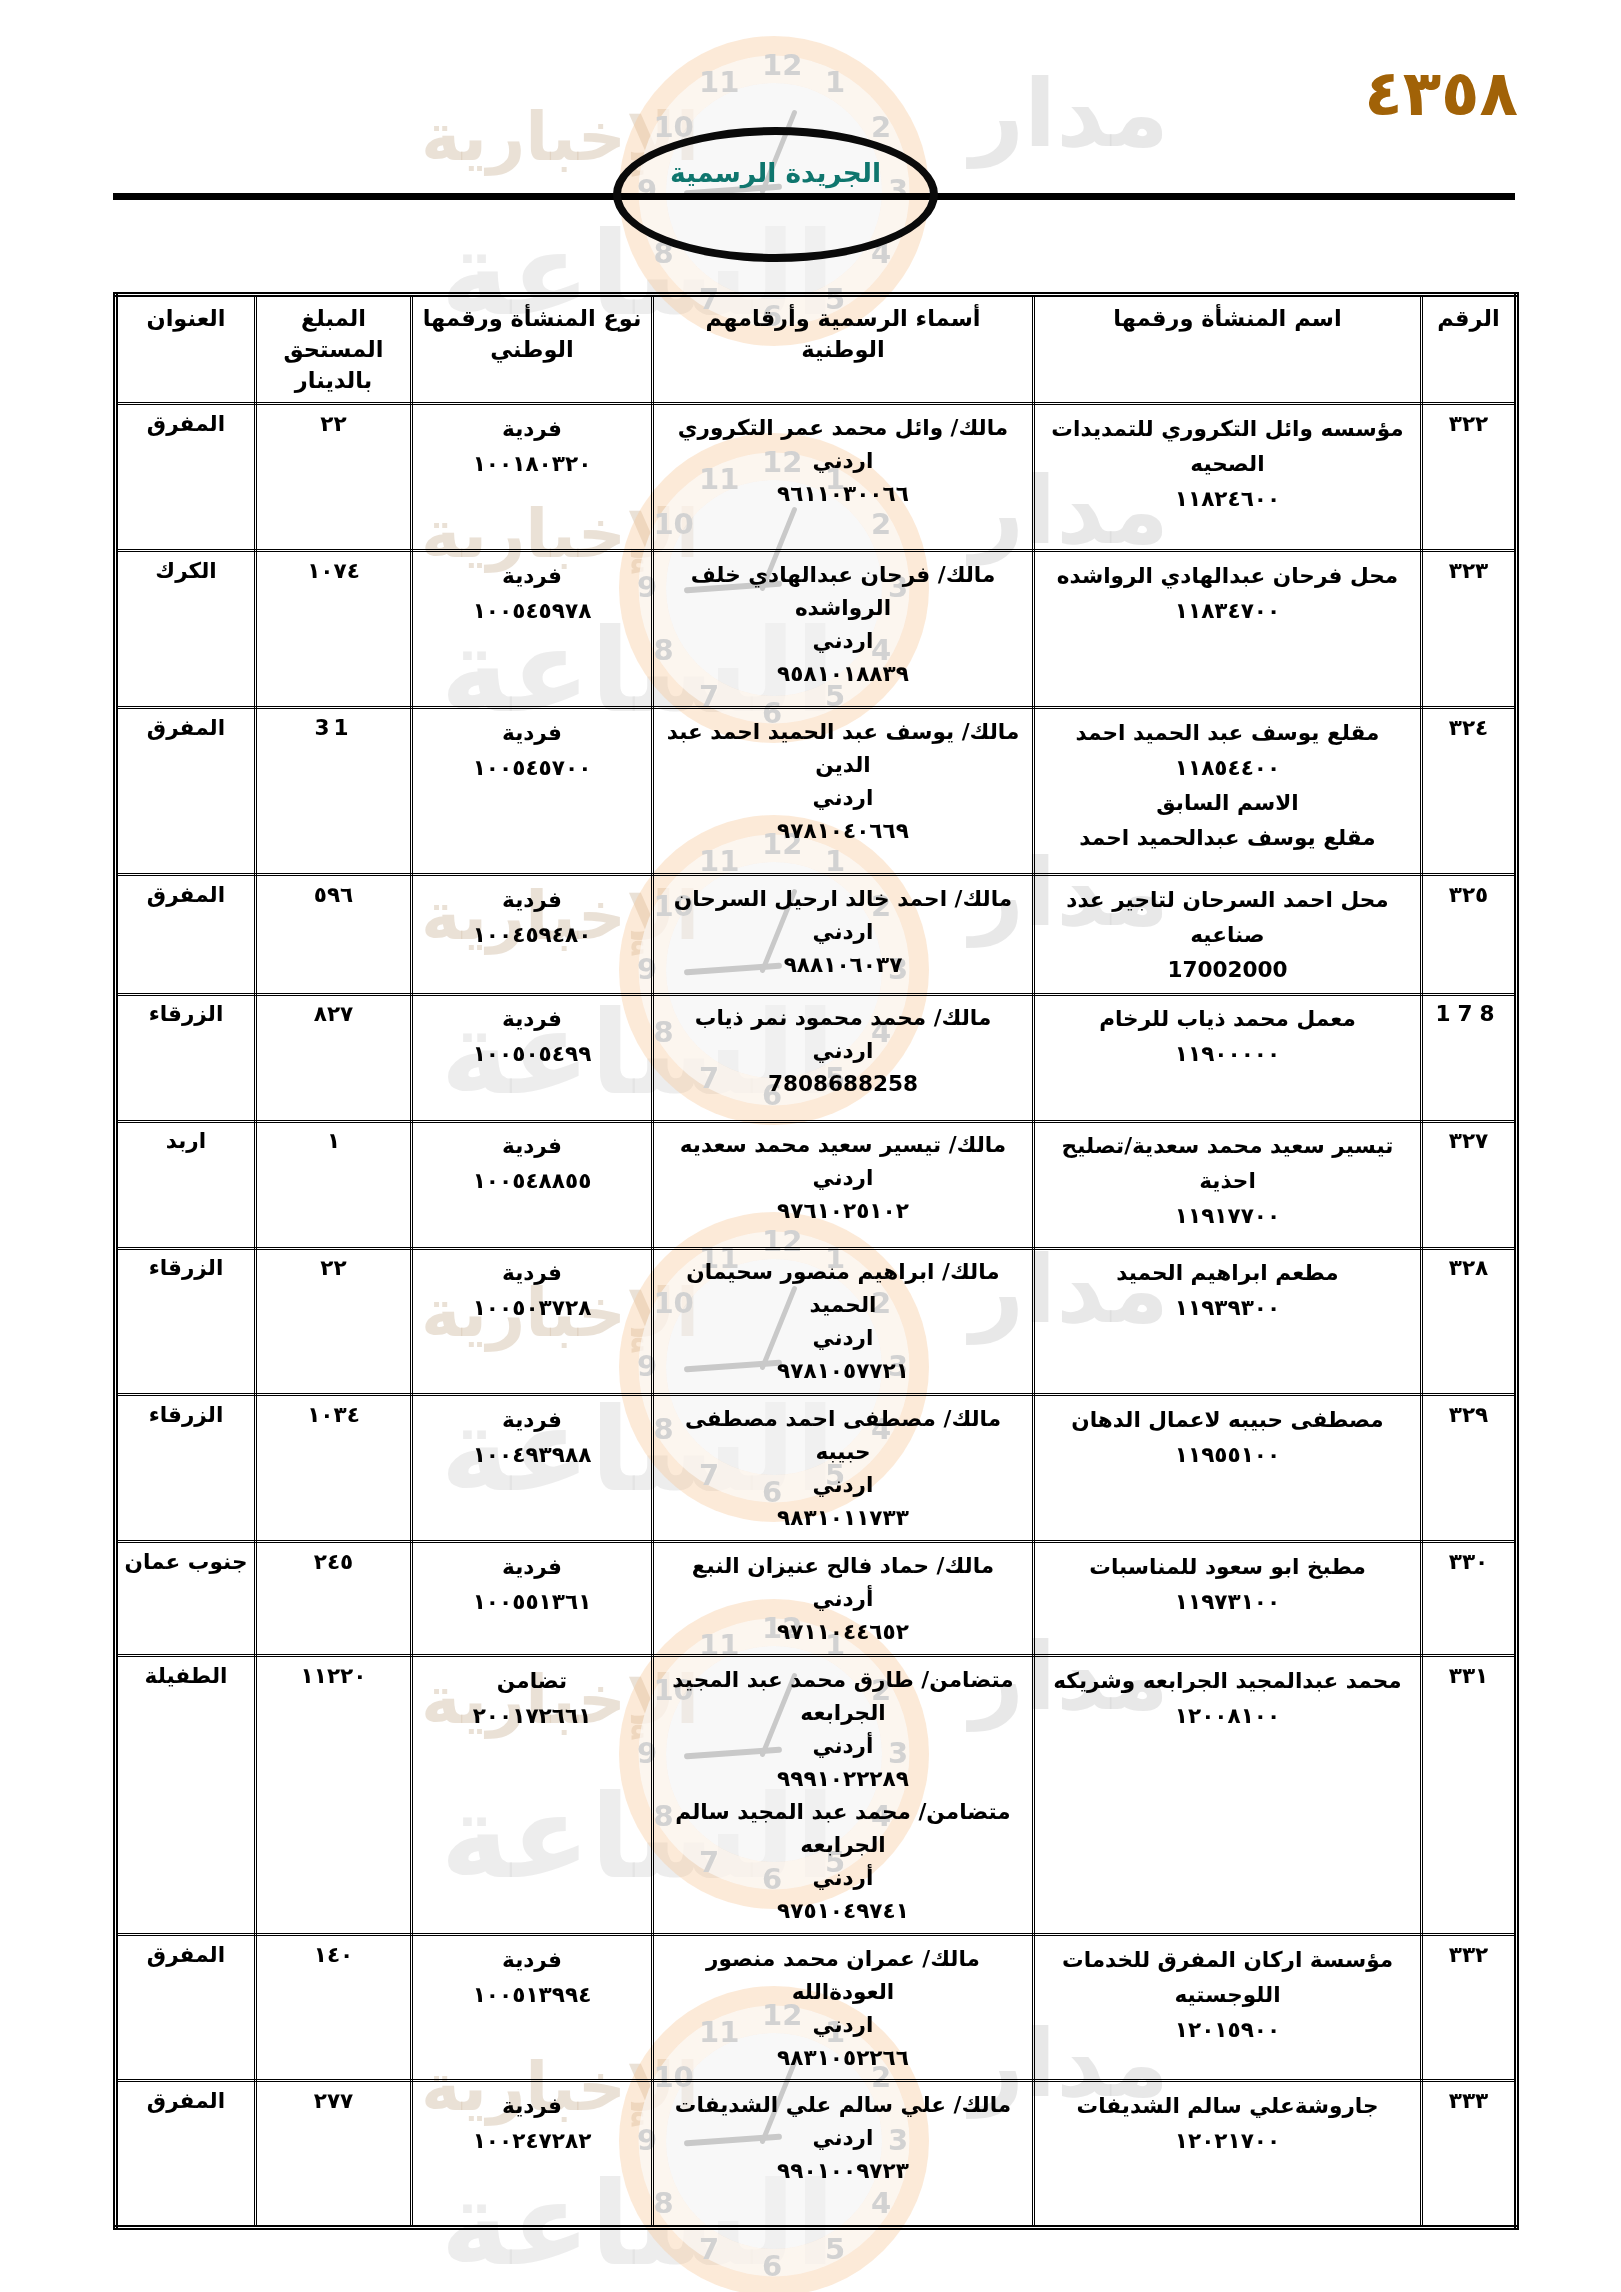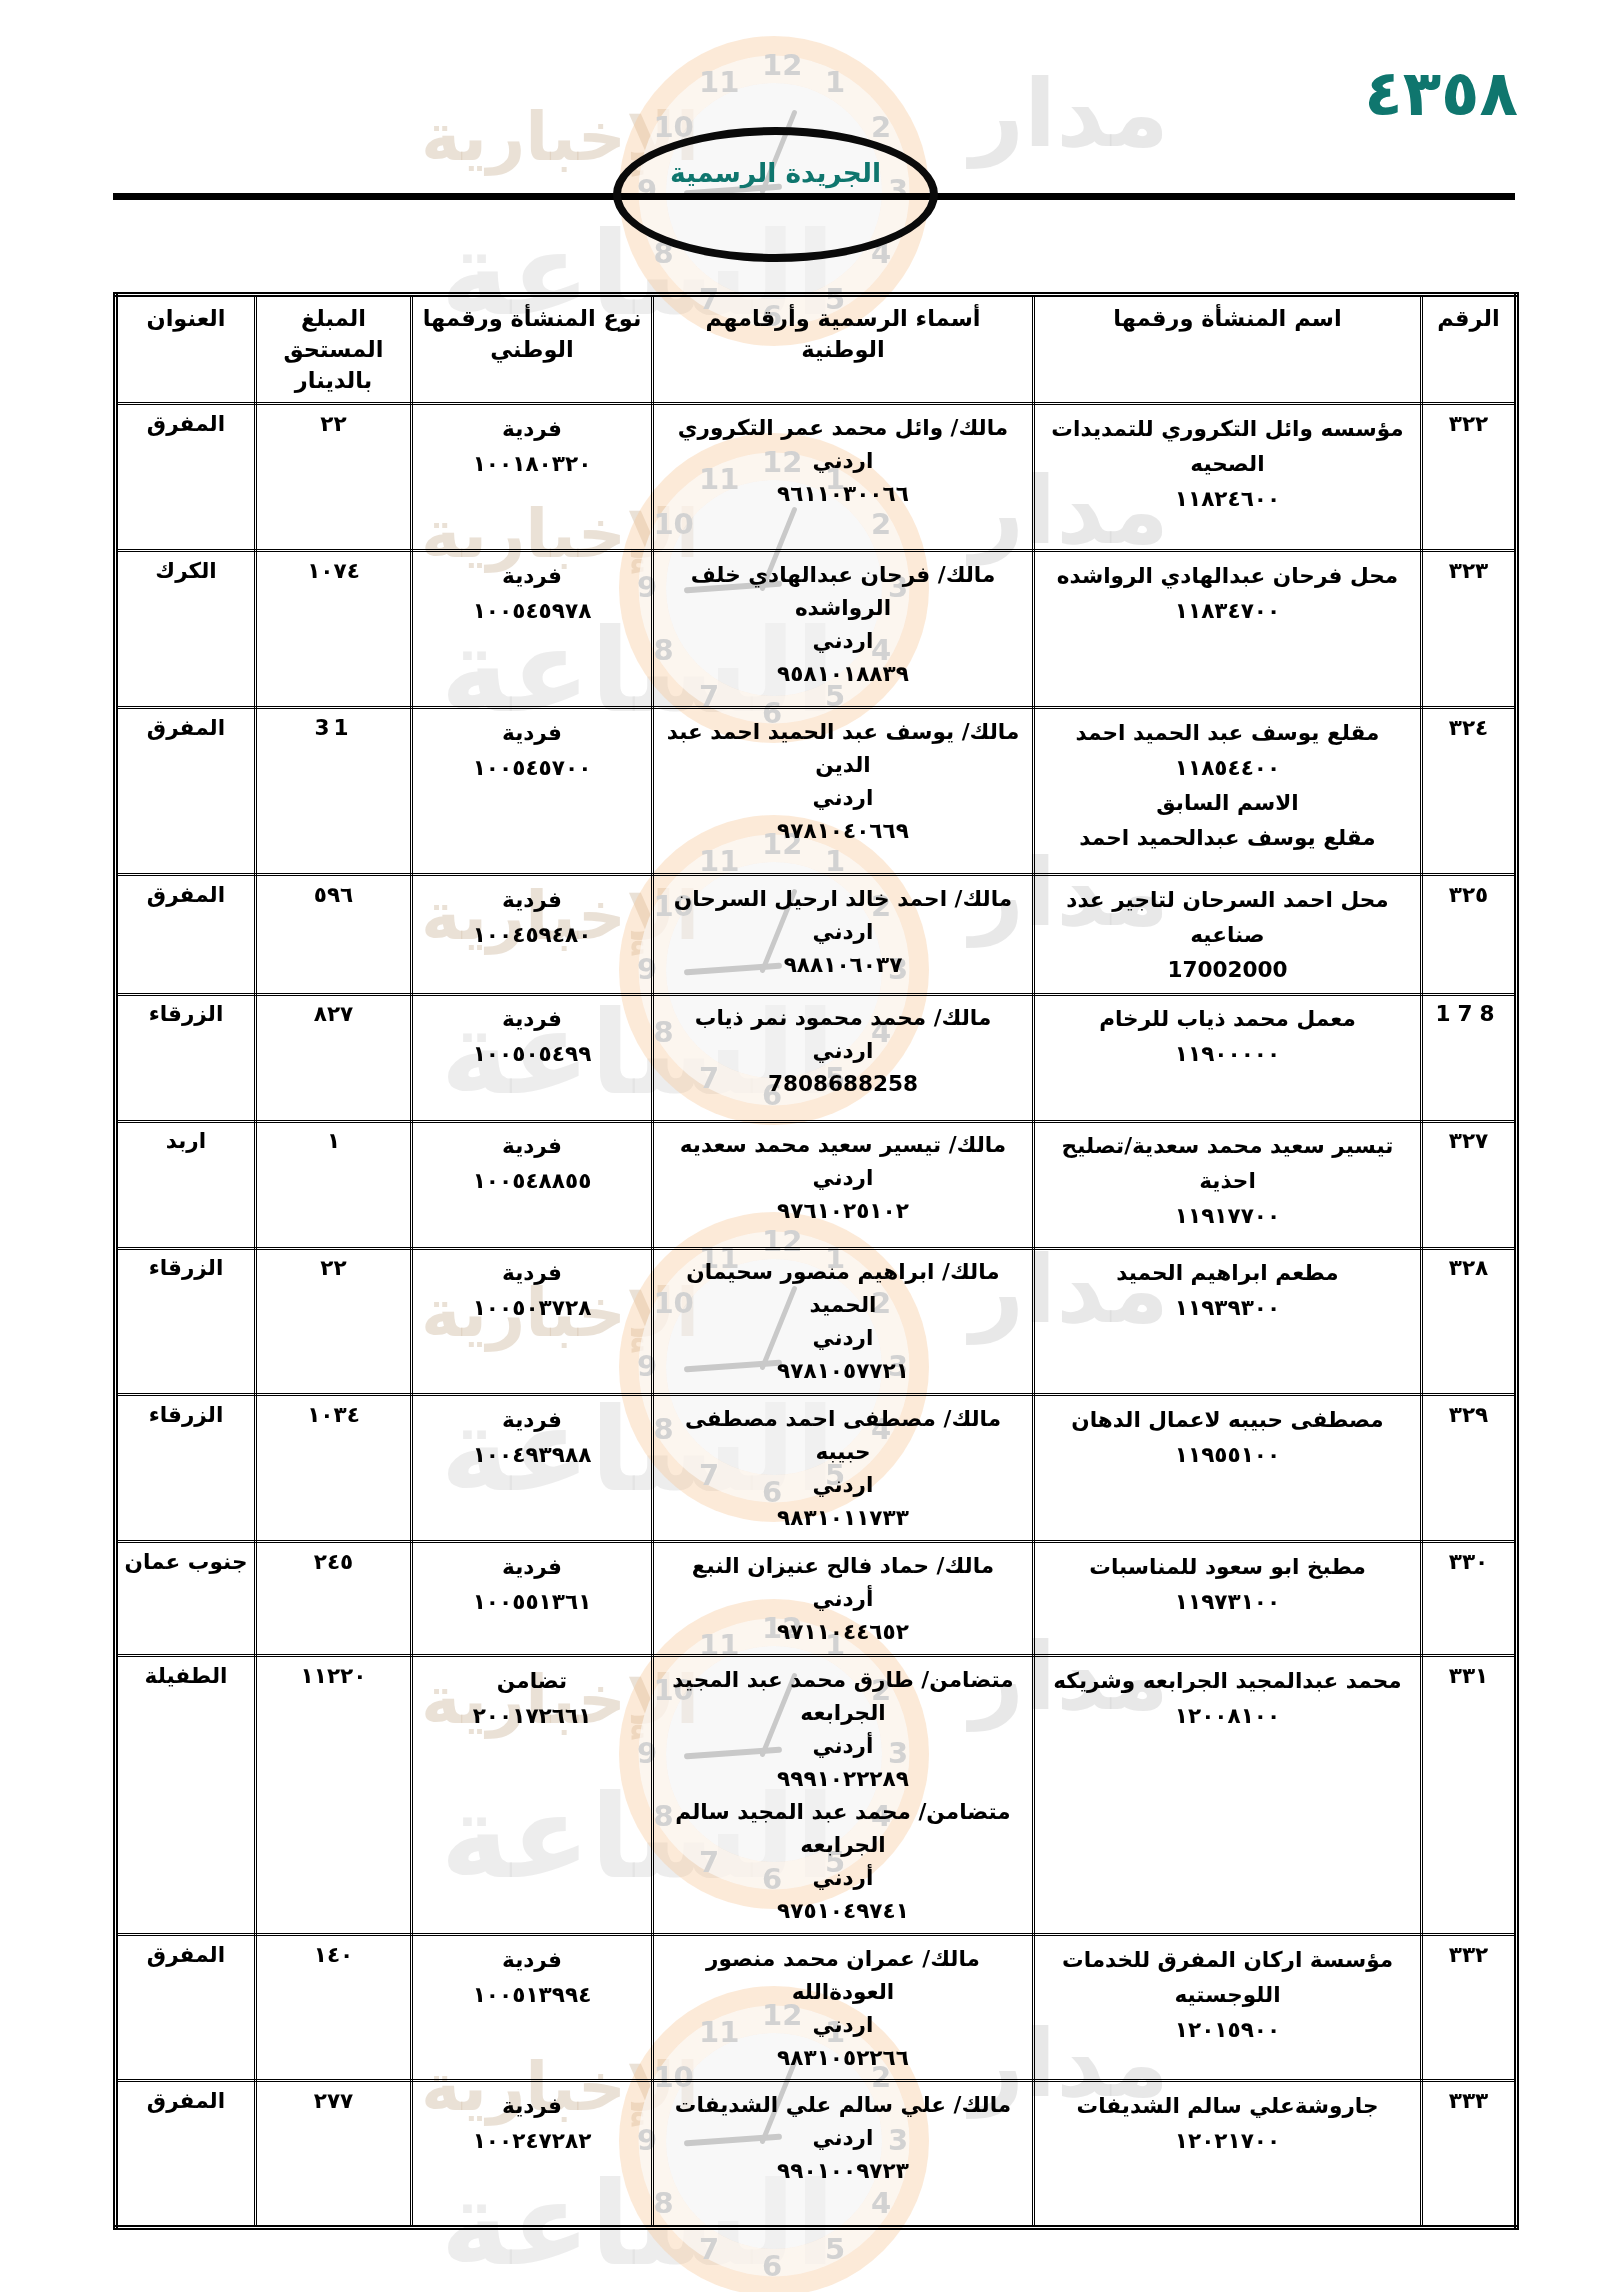--- a/index.html
+++ b/index.html
@@ -24,21 +24,21 @@
   .wm-hand-hour { left:17.6px; top:104px; width:98px; height:5.9px; transform:rotate(-4deg); }
   .wm-hand-min  { left:110px; top:23.5px; width:4.9px; height:90px; transform:rotate(22deg); }
   .wm-text { position:absolute; font-weight:bold; white-space:nowrap; }
   .wm-ikhbariya { left:0; top:98px; font-size:67px; color:rgba(216,200,180,0.55); }
   .wm-madar     { left:549px; top:59px; font-size:94px; color:rgba(214,214,214,0.55); }
   .wm-alsaa     { left:19.6px; top:206px; font-size:116px; color:rgba(220,220,220,0.5); }
 
   
   .page-number {
     position:absolute; top:57px; right:103px; z-index:4;
-    font-size:63px; font-weight:bold; color:#0f766e;
+    font-size:63px; font-weight:bold; color:#a16207;
   }
   .header-rule {
     position:absolute; left:113px; top:193px; width:1402px; height:6.9px;
     background:#000; z-index:2;
   }
   .title-ellipse {
     position:absolute; left:613px; top:127px; width:325px; height:135px;
     border:8.8px solid #0a0a0a; border-radius:50%; z-index:3; background:transparent;
   }
   .gazette-title {

